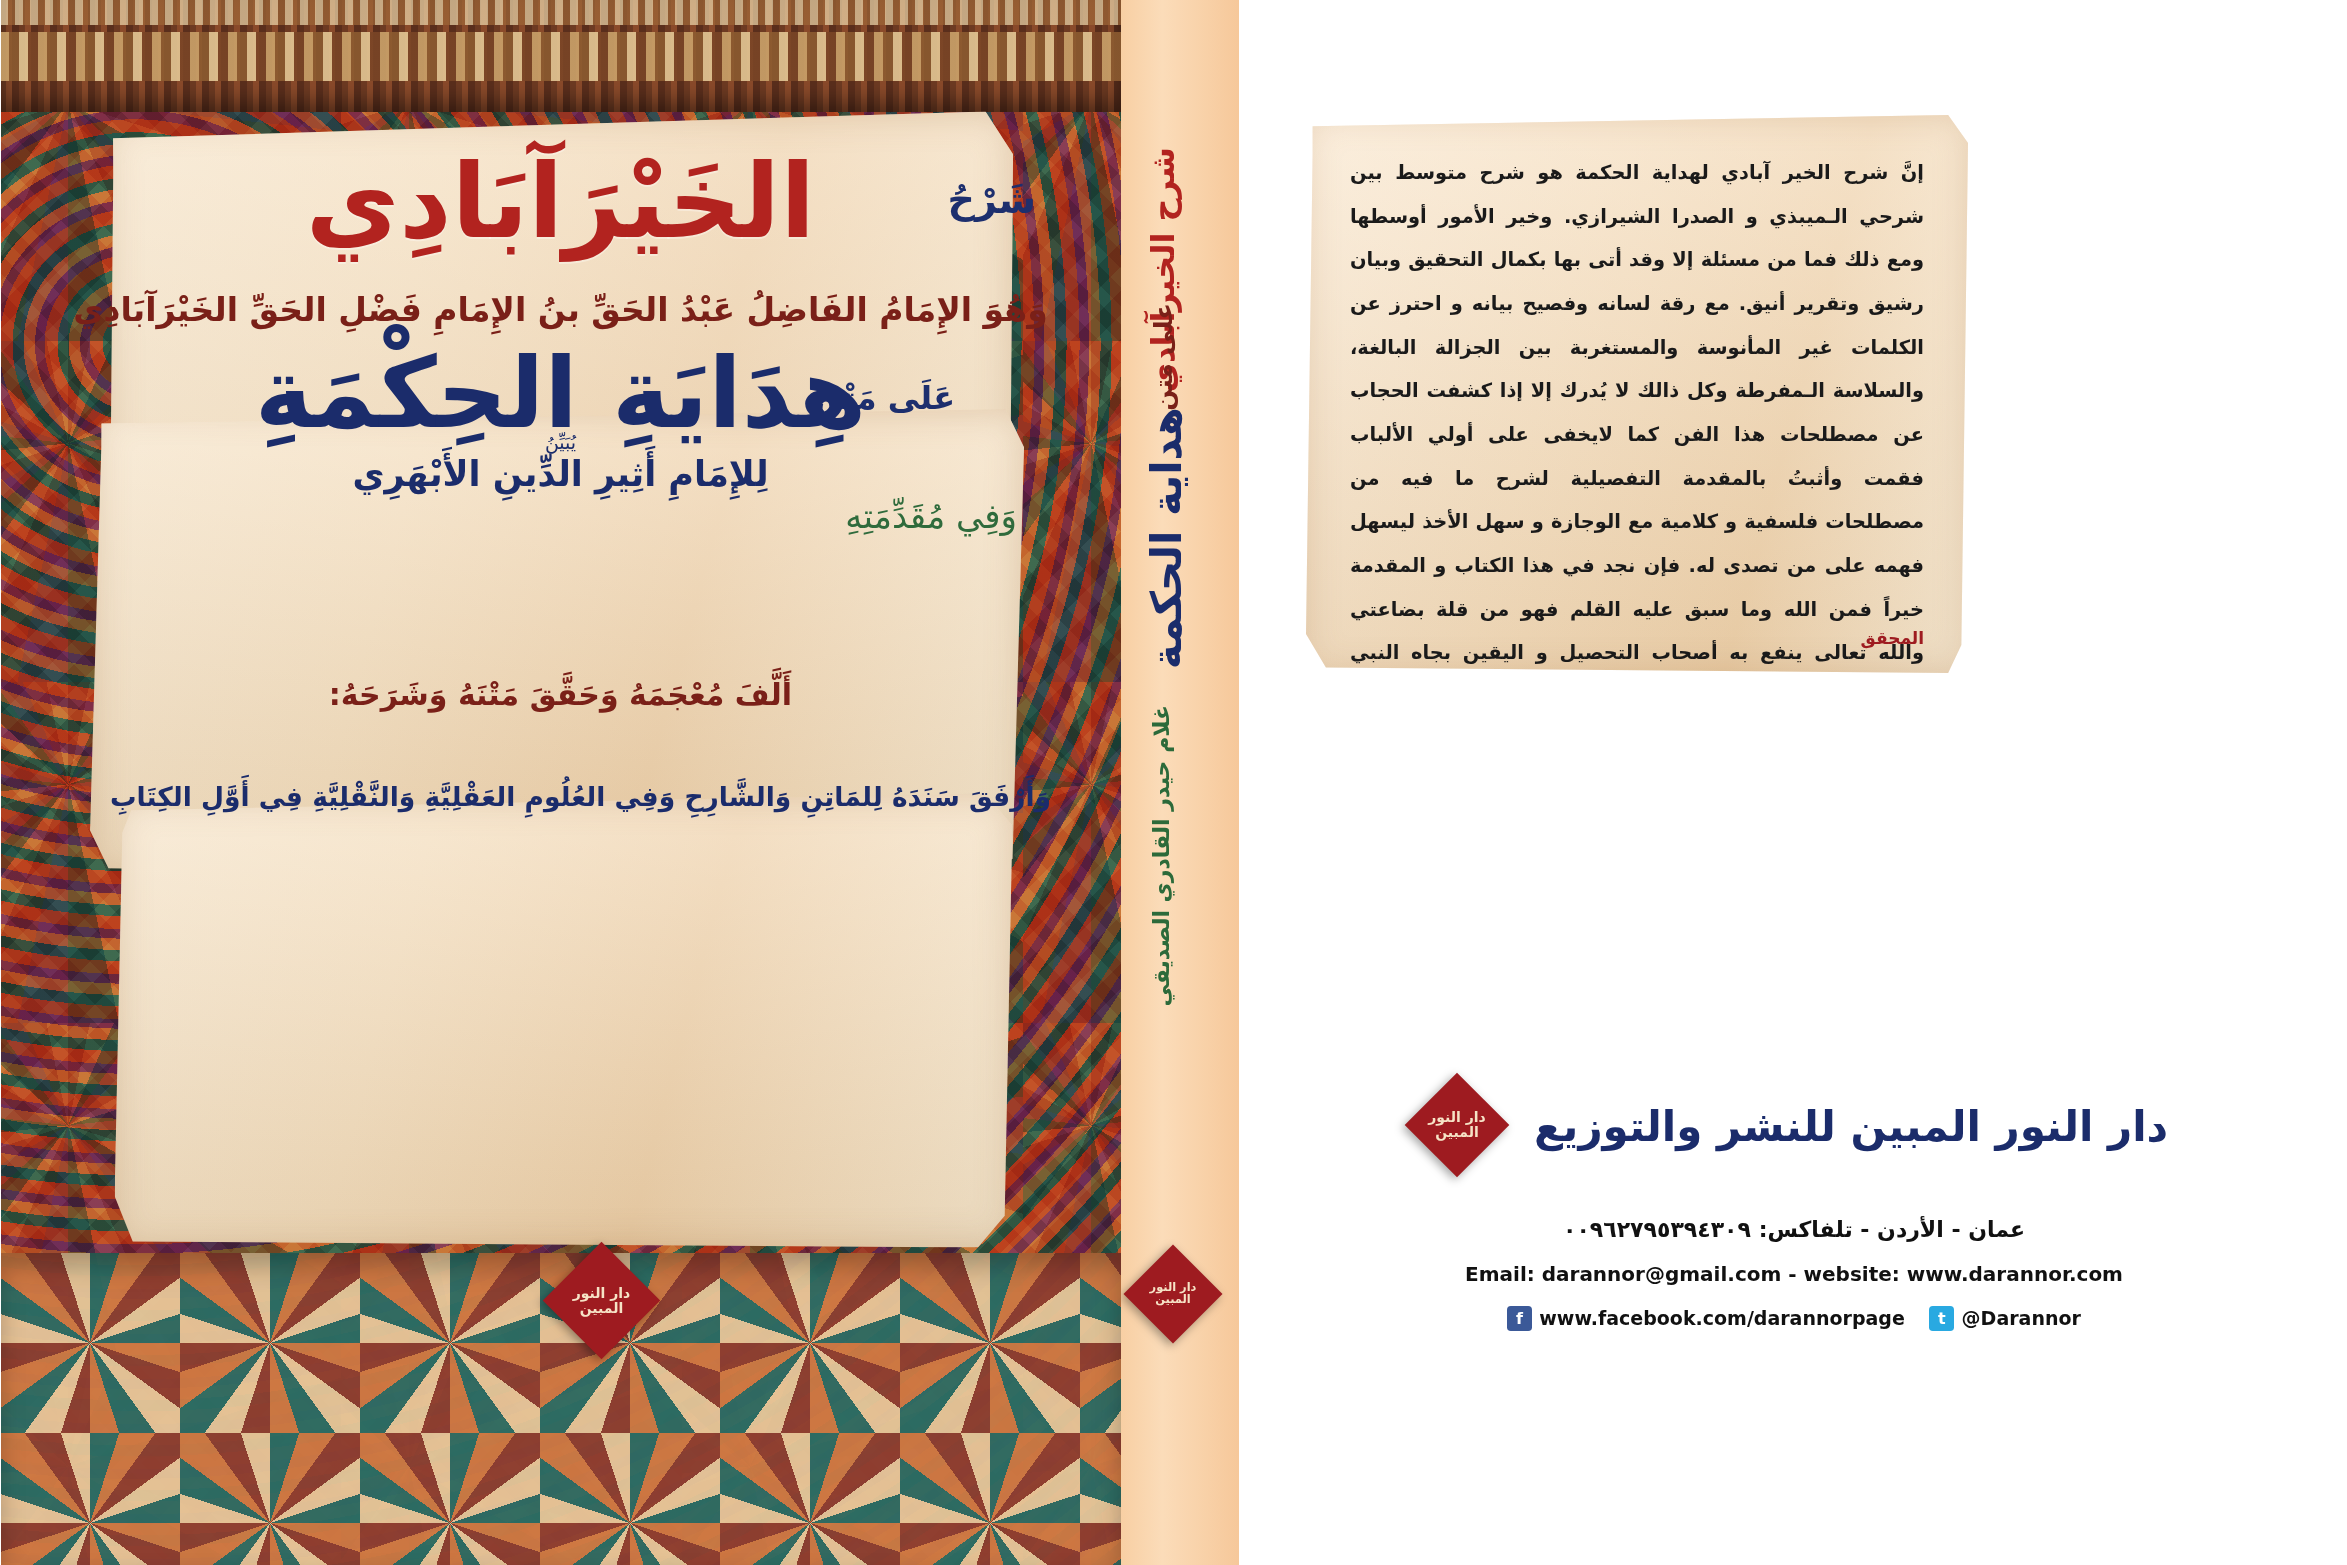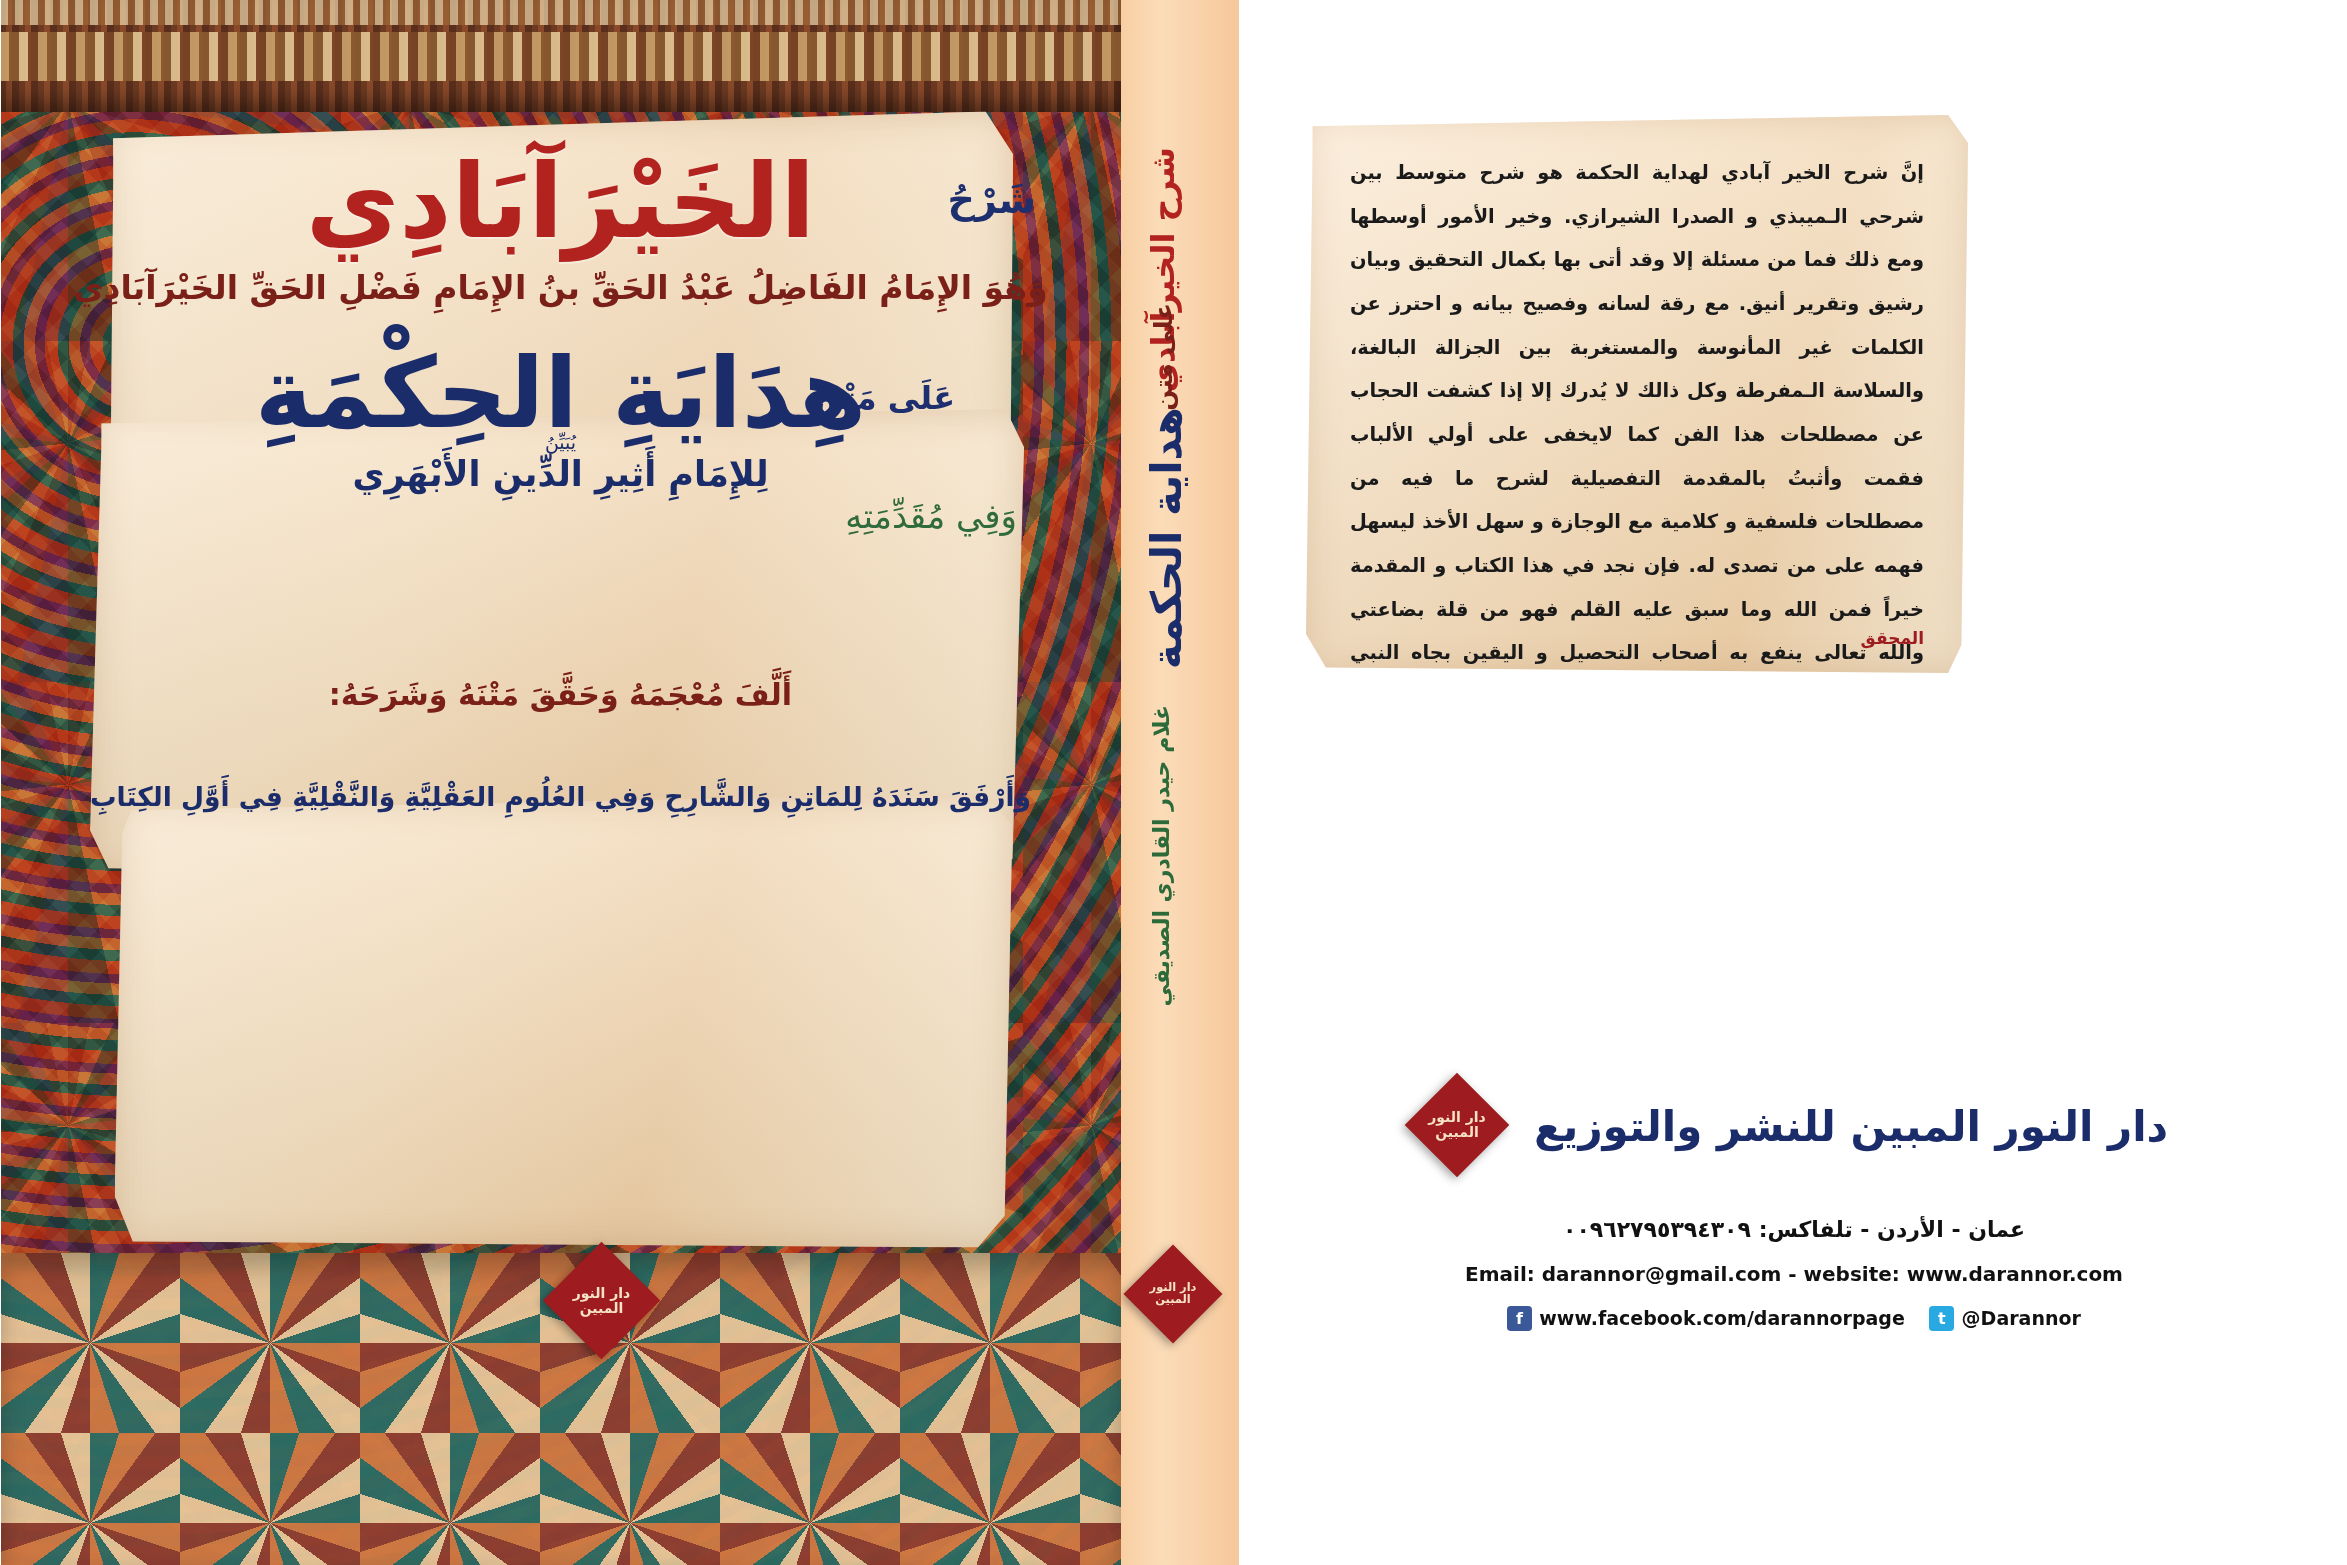--- a/index.html
+++ b/index.html
@@ -154,21 +154,21 @@
   .t-sharh {
     position:absolute; right:85px; top:178px;
     font-size:38px; color:#1d2f6e; font-weight:bold;
   }
   .t-main-red {
     top:142px;
     font-size:102px; color:#b2231f; font-weight:bold; letter-spacing:-1.9px;
     text-shadow:0 1.9px 0 rgba(255,255,255,.35);
   }
   .t-sub1 {
-    top:268px; font-size:33px; color:#7a2018; font-weight:bold;
+    top:290px; font-size:33px; color:#7a2018; font-weight:bold;
   }
   .t-ala-matn {
     position:absolute; right:166px; top:379px;
     font-size:32px; color:#1d2f6e; font-weight:bold;
   }
   .t-main-blue {
     top:336px; font-size:98px; color:#1b2c6b; font-weight:bold; letter-spacing:-1.9px;
   }
   .t-yubayyin{
     top:431px; font-size:19px; color:#1b2c6b;
@@ -183,21 +183,21 @@
   .t-main-green {
     top:554px; font-size:87px; color:#2c6a3a; font-weight:bold; letter-spacing:-1.9px;
   }
   .t-allafa {
     top:677px; font-size:30px; color:#7a2018; font-weight:bold;
   }
   .t-author {
     top:719px; font-size:44px; color:#b2231f; font-weight:bold;
   }
   .t-note {
-    top:781px; font-size:26.5px; color:#1b2c6b; font-weight:bold;
+    top:781px; font-size:26.5px; color:#1b2c6b; font-weight:bold;padding-left:20px;
   }
 
   
   .logo-diamond {
     position:absolute;
     width:83px; height:83px;
     background:#9e1b20;
     transform: rotate(45deg);
     box-shadow:0 3.8px 9.5px rgba(0,0,0,.35);
   }

